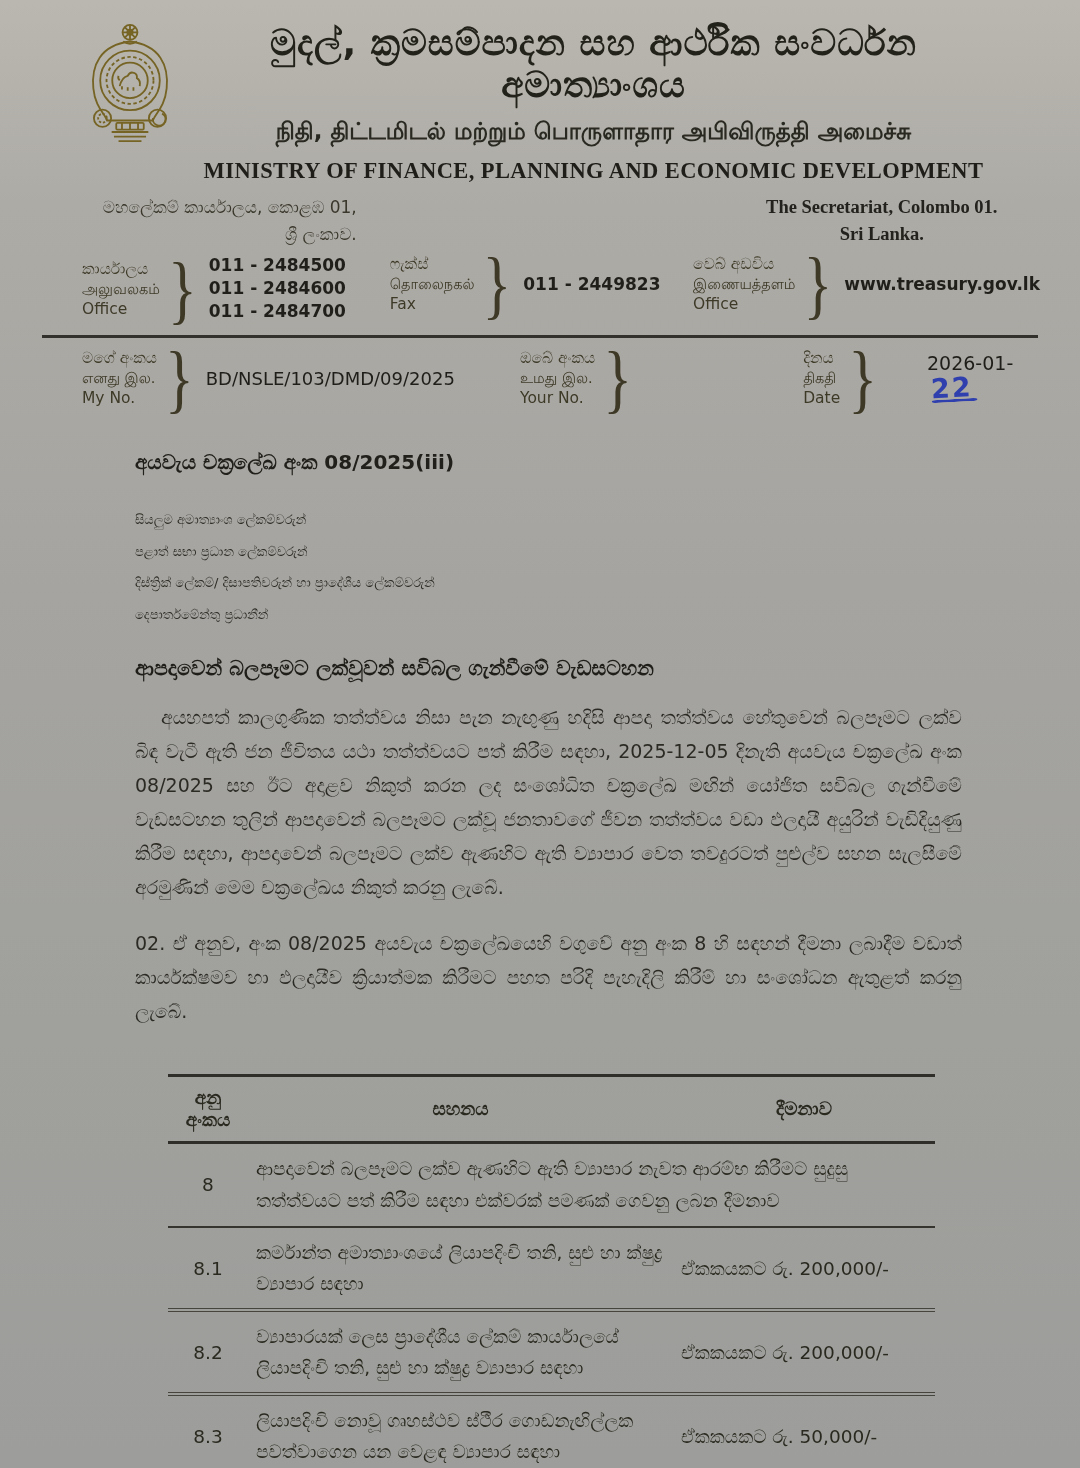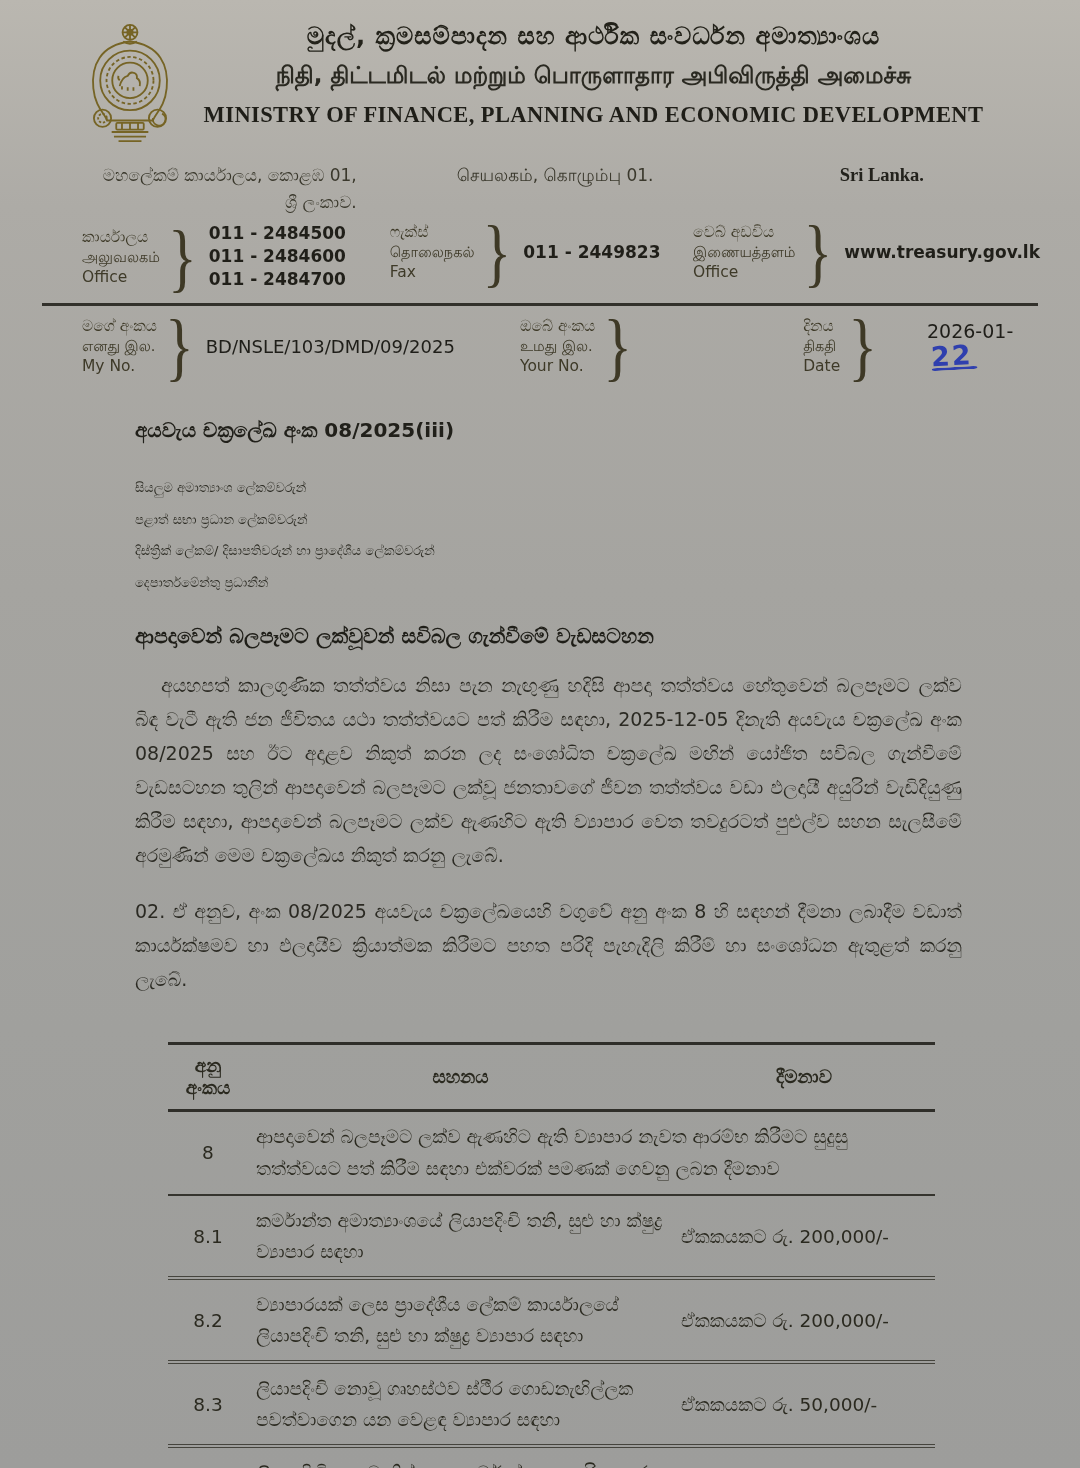--- a/index.html
+++ b/index.html
@@ -7,21 +7,21 @@
   .page {
     width:1080px; height:1468px; margin:0 auto; position:relative; overflow:hidden;
     background:linear-gradient(180deg,#bab7b0 0%, #adaba6 14%, #a5a4a0 40%, #a0a09d 70%, #9d9d9b 100%);
     font-family:"DejaVu Sans","Liberation Sans",sans-serif;
     color:#27261f;
   }
   
   .header { display:flex; padding:22px 55px 0 72px; }
   .emblem-wrap { width:120px; flex:none; }
   .titles { flex:1; text-align:center; padding-right:30px; }
-  .title-si { font-size:24px; font-weight:bold; letter-spacing:1px; color:#23221a; }
+  .title-si { font-size:36px; font-weight:bold; letter-spacing:1px; color:#23221a; }
   .title-ta { font-size:23px; font-weight:bold; margin-top:12px; color:#2a2921; }
   .title-en { font-family:"Liberation Serif","DejaVu Serif",serif; font-size:22.5px; font-weight:bold; margin-top:10px; letter-spacing:0.4px; color:#1f1e18; }
   
   .addr-row { display:flex; padding:10px 40px 0 70px; }
   .addr { text-align:center; font-size:17px; line-height:27px; color:#3a382c; }
   .addr-si { width:290px;text-align:right; }
   .addr-ta { width:290px; margin-left:55px; }
   .addr-en { width:320px; margin-left:25px; font-family:"Liberation Serif","DejaVu Serif",serif; font-size:18.5px; color:#23221c; font-weight:bold;}
   
   .contact-row { display:flex; padding:6px 40px 0 72px; align-items:flex-start; }
@@ -96,23 +96,23 @@
       <div class="title-en">MINISTRY OF FINANCE, PLANNING AND ECONOMIC DEVELOPMENT</div>
     </div>
   </div>
 
   <div class="addr-row">
     <div class="addr addr-si">
       <div>මහලේකම් කාර්යාලය, කොළඹ 01,</div>
       <div>ශ්‍රී ලංකාව.</div>
     </div>
     <div class="addr addr-ta">
-      <div>செயலகம், கொழும்பு 01.</div>
     </div>
     <div class="addr addr-en">
+      <div>The Secretariat, Colombo 01.</div>
       <div>Sri Lanka.</div>
     </div>
   </div>
 
   <div class="contact-row">
     <div class="group g-office">
       <div class="glabels">
         <div>කාර්යාලය</div>
         <div class="glabel-ta">அலுவலகம்</div>
         <div>Office</div>

